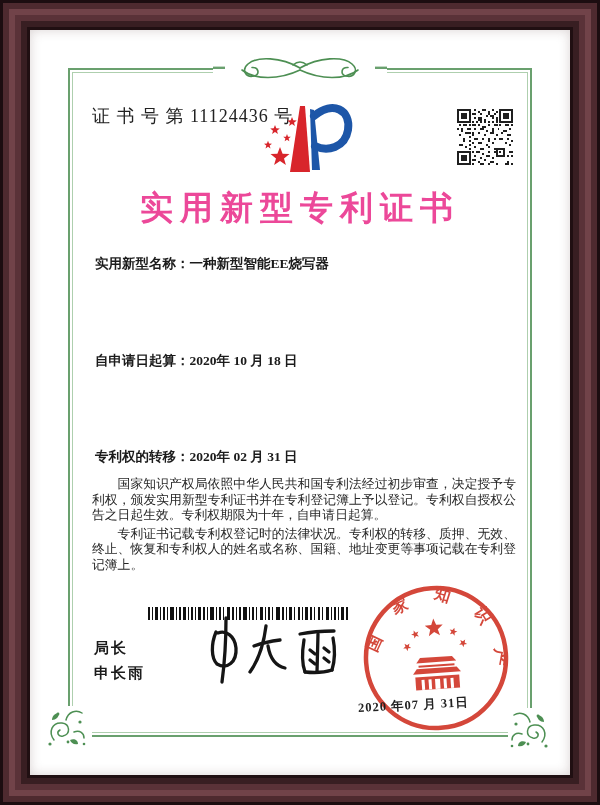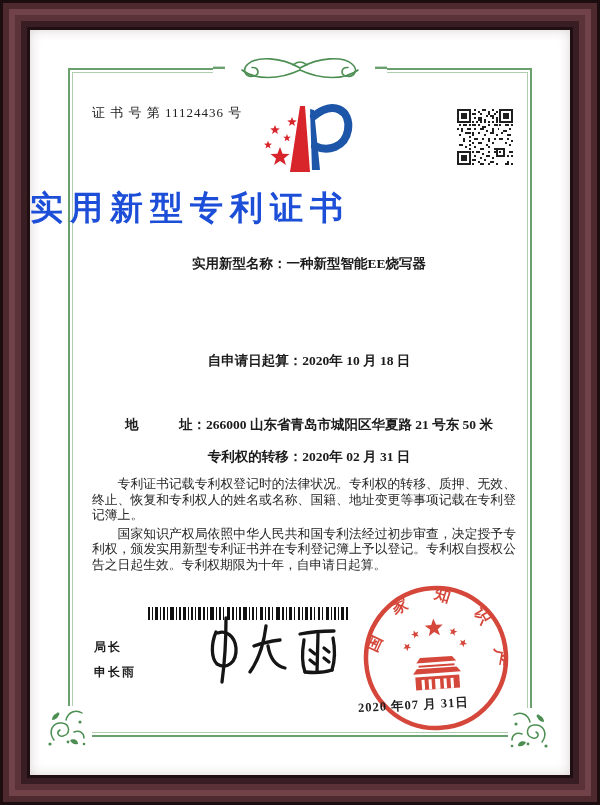--- a/index.html
+++ b/index.html
@@ -11,34 +11,34 @@
                inset 0 0 0 27px #381e22,inset 0 0 0 30px #200f12;}
   .paper{position:absolute;inset:30px;background:#ffffff;
          box-shadow:inset 0 0 12px rgba(70,35,35,.20);}
   .gborder{position:absolute;inset:38px;border:2px solid #69a06e;}
   .gborder::after{content:"";position:absolute;inset:2px;border:1px solid #aecfae;}
   .orn-top{position:absolute;left:183px;top:20px;width:174px;height:36px;background:#fff;
            display:flex;align-items:center;justify-content:center;}
   .orn-bl{position:absolute;left:14px;top:676px;width:48px;height:48px;background:#fff;}
   .orn-br{position:absolute;left:478px;top:678px;width:48px;height:48px;background:#fff;}
   .orn-br svg{transform:scaleX(-1);}
-  .certno{position:absolute;left:62px;top:74px;font-size:13px;letter-spacing:1px;color:#222;}
+  .certno{position:absolute;left:62px;top:74px;font-size:18px;letter-spacing:1px;color:#222;}
   .logo{position:absolute;left:223px;top:66px;width:104px;height:84px;}
   .qr{position:absolute;left:427px;top:79px;width:56px;height:56px;}
-  .title{position:absolute;left:0;right:0;top:156px;text-align:left;
-         font-size:33px;font-weight:bold;letter-spacing:7px;color:#1d4ed8;}
-  .row{position:absolute;left:65px;width:428px;font-size:13.5px;font-weight:600;color:#1b1b1b;white-space:nowrap;text-align:center;}
+  .title{position:absolute;left:0;right:0;top:156px;text-align:center;
+         font-size:33px;font-weight:bold;letter-spacing:7px;color:#ec4899;}
+  .row{position:absolute;left:65px;width:428px;font-size:13.5px;font-weight:600;color:#1b1b1b;white-space:nowrap;}
   .row .pair2{position:absolute;left:228px;top:0;}
   .r1{top:225px}.r2{top:257px}.r3{top:290px}.r4{top:322px}.r5{top:354px}.r6{top:386px}.r7{top:418px}
   .bodytext{position:absolute;left:62px;top:447px;width:424px;font-size:12.8px;
             line-height:15.6px;color:#262626;text-align:justify;}
   .bodytext p{margin:0 0 3px 0;text-indent:2em;}
   .barcode{position:absolute;left:118px;top:576px;width:204px;height:13px;}
-  .director{position:absolute;left:64px;top:606px;font-family:Liberation Mono, monospace;
-            font-size:12px;font-weight:600;color:#1c1c1c;line-height:25px;letter-spacing:2px;}
+  .director{position:absolute;left:64px;top:606px;font-family:Liberation Serif, serif;
+            font-size:15px;font-weight:600;color:#1c1c1c;line-height:25px;letter-spacing:2px;}
   .signature{position:absolute;left:158px;top:580px;width:165px;height:88px;}
   .seal{position:absolute;left:330px;top:552px;width:152px;height:152px;opacity:.93;transform:rotate(-4deg);z-index:3;}
   .sealdate{position:absolute;left:328px;top:667px;font-size:12.5px;font-weight:600;color:#222;
             transform:rotate(-3deg);letter-spacing:1px;z-index:5;white-space:nowrap;}
 </style>
 </head>
 <body>
 
 <svg width="0" height="0" style="position:absolute">
   <defs>
@@ -117,30 +117,27 @@
     </div>
 
     <div class="title">实用新型专利证书</div>
 
     <div class="row r1">
       <span>实用新型名称：</span><span>一种新型智能EE烧写器</span>
     </div>
     <div class="row r4">
       <span>自申请日起算：</span><span>2020年 10 月 18 日</span>
     </div>
-    <div class="row r6">
-      <span>地　　　址：</span><span>266000 山东省青岛市城阳区华夏路 21 号东 50 米</span>
-    </div>
     <div class="row r7">
       <span><span>专利权的转移：</span><span>2020年 02 月 31 日</span></span>
     </div>
 
     <div class="bodytext">
+      <p>国家知识产权局依照中华人民共和国专利法经过初步审查，决定授予专利权，颁发实用新型专利证书并在专利登记簿上予以登记。专利权自授权公告之日起生效。专利权期限为十年，自申请日起算。</p>
       <p>专利证书记载专利权登记时的法律状况。专利权的转移、质押、无效、终止、恢复和专利权人的姓名或名称、国籍、地址变更等事项记载在专利登记簿上。</p>
-      <p>国家知识产权局依照中华人民共和国专利法经过初步审查，决定授予专利权，颁发实用新型专利证书并在专利登记簿上予以登记。专利权自授权公告之日起生效。专利权期限为十年，自申请日起算。</p>
     </div>
 
     <div class="barcode">
       <svg width="204" height="13" viewBox="0 0 204 13" shape-rendering="crispEdges">
         <path fill="#111" d="M0,0h2v13h-2z M4,0h1v13h-1z M7,0h3v13h-3z M12,0h1v13h-1z M15,0h2v13h-2z M19,0h1v13h-1z M22,0h4v13h-4z M28,0h1v13h-1z M31,0h2v13h-2z M35,0h3v13h-3z M40,0h1v13h-1z M43,0h2v13h-2z M47,0h1v13h-1z M50,0h3v13h-3z M55,0h2v13h-2z M59,0h1v13h-1z M62,0h4v13h-4z M68,0h1v13h-1z M71,0h2v13h-2z M75,0h1v13h-1z M79,0h3v13h-3z M84,0h2v13h-2z M88,0h1v13h-1z M91,0h2v13h-2z M95,0h4v13h-4z M101,0h1v13h-1z M104,0h2v13h-2z M108,0h1v13h-1z M112,0h3v13h-3z M117,0h1v13h-1z M120,0h2v13h-2z M124,0h1v13h-1z M128,0h4v13h-4z M134,0h2v13h-2z M138,0h1v13h-1z M141,0h3v13h-3z M146,0h1v13h-1z M150,0h2v13h-2z M154,0h1v13h-1z M157,0h3v13h-3z M162,0h2v13h-2z M166,0h1v13h-1z M170,0h2v13h-2z M174,0h1v13h-1z M178,0h3v13h-3z M183,0h1v13h-1z M186,0h2v13h-2z M190,0h1v13h-1z M193,0h3v13h-3z M198,0h2v13h-2z"></path>
       </svg>
     </div>
 
     <div class="director">
       <div>局长</div>

